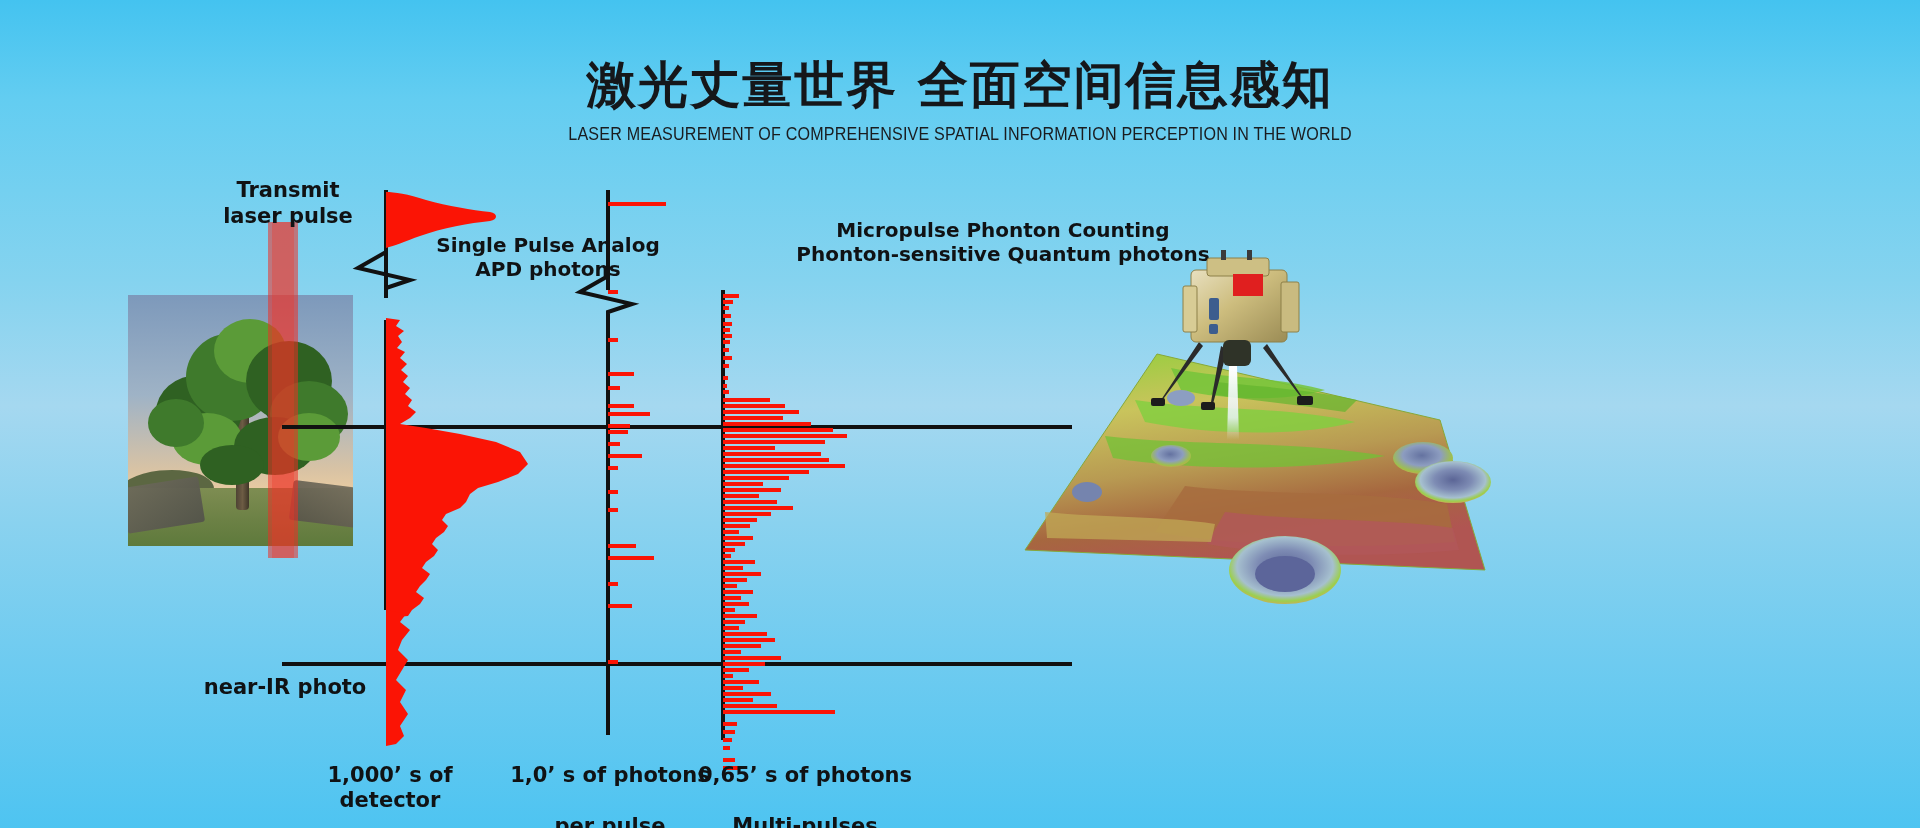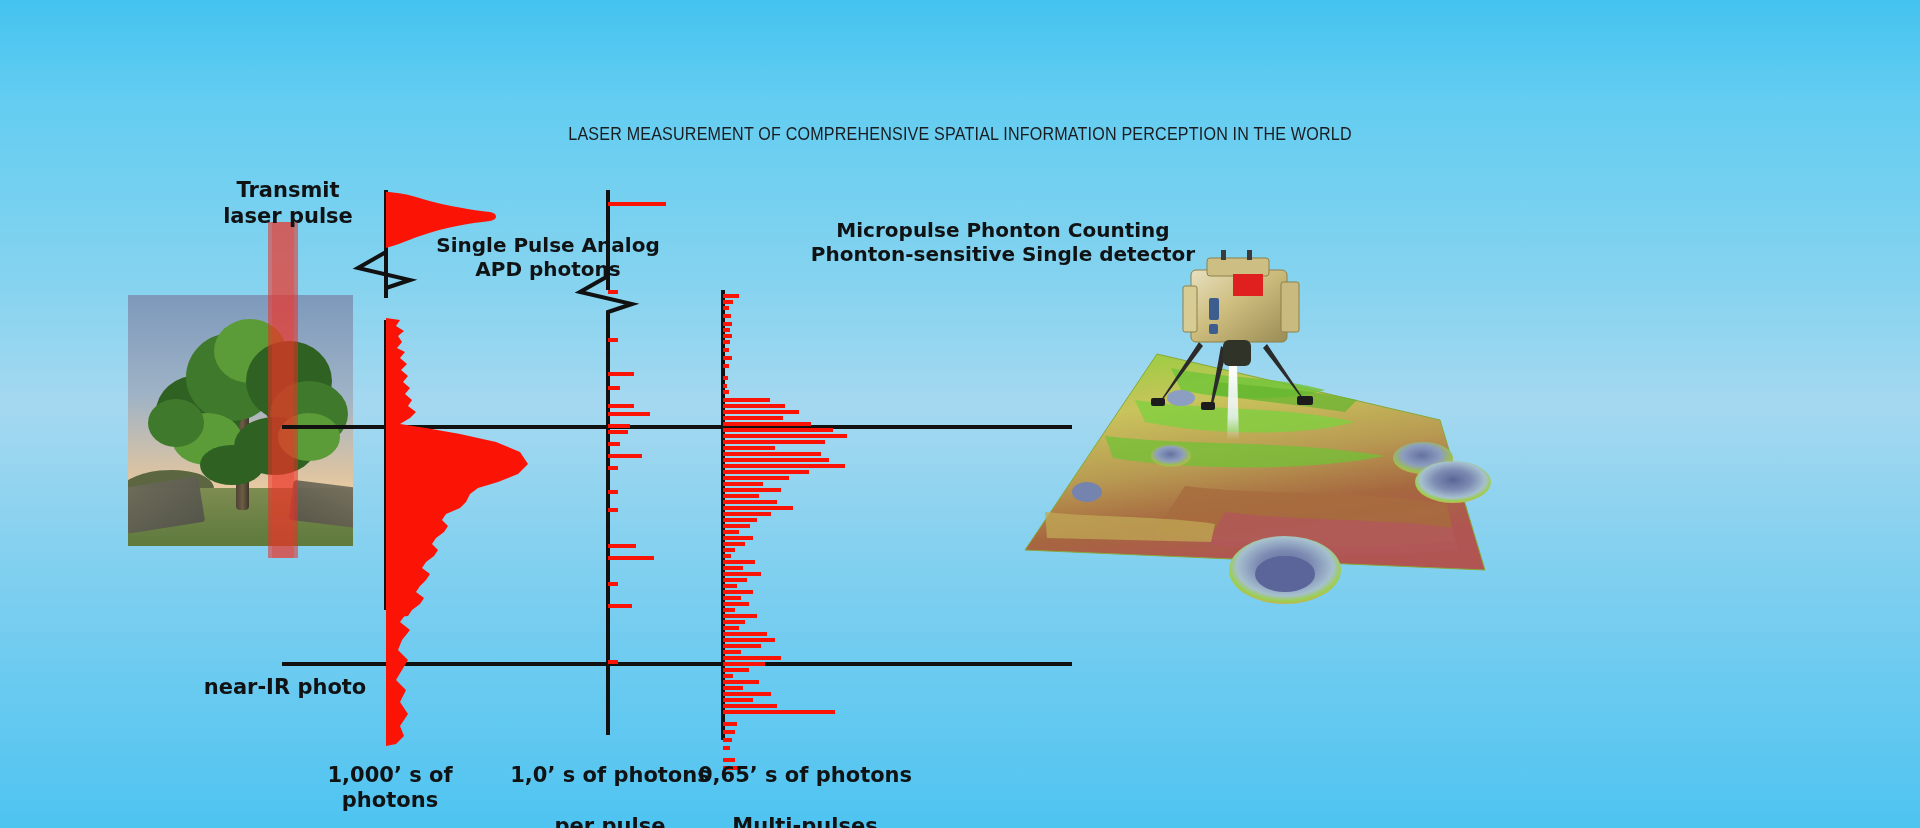--- a/index.html
+++ b/index.html
@@ -94,20 +94,21 @@
   .bar{ position:absolute; background:#fb1405; height:4px; }
 
   
   .terrain-wrap{ position:absolute; left:985px; top:250px; width:560px; height:420px; }
 </style>
 </head>
 <body>
 
 <div id="stage">
 
+  <div class="title">激光丈量世界 全面空间信息感知</div>
   <div class="subtitle">LASER MEASUREMENT OF COMPREHENSIVE SPATIAL INFORMATION PERCEPTION IN THE WORLD</div>
 
   <div class="photo">
     <div class="sky"></div>
     <div class="hill"></div>
     <div class="ground"></div>
     <div class="wallL"></div>
     <div class="wallR"></div>
 
     <div class="trunk"></div>
@@ -272,24 +273,24 @@
       <div class="bar" style="left: 0px; top: 420px; width: 112px; background: rgb(251, 20, 5);"></div>
       <div class="bar" style="left: 0px; top: 432px; width: 14px; background: rgb(251, 20, 5);"></div>
       <div class="bar" style="left: 0px; top: 440px; width: 12px; background: rgb(251, 20, 5);"></div>
       <div class="bar" style="left: 0px; top: 448px; width: 9px; background: rgb(251, 20, 5);"></div>
       <div class="bar" style="left: 0px; top: 456px; width: 7px; background: rgb(251, 20, 5);"></div>
       <div class="bar" style="left: 0px; top: 468px; width: 12px; background: rgb(251, 20, 5);"></div>
       <div class="bar" style="left: 0px; top: 476px; width: 16px; background: rgb(251, 20, 5);"></div>
     </div>
 
   <div class="lbl" style="left:648px;top:218px;width:710px;font-size:20px;text-align:center;">Micropulse Phonton Counting
-Phonton-sensitive Single detector</div>
+Phonton-sensitive Quantum photons</div>
 
   <div class="lbl" style="left:280px;top:737px;width:220px;font-size:21px;">
-    <span>1,000’  s of photons</span><br>
+    <span>1,000’  s of detector</span><br>
     
   </div>
   <div class="lbl" style="left:500px;top:737px;width:220px;font-size:21px;">
     <span>1,0’  s of photons</span><br>
     <span>per pulse</span>
   </div>
   <div class="lbl" style="left:690px;top:737px;width:230px;font-size:21px;">
     <span>0,65’  s of photons</span><br>
     <span>Multi-pulses</span>
   </div>

